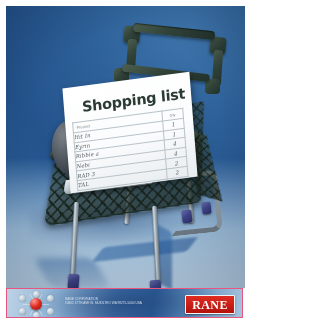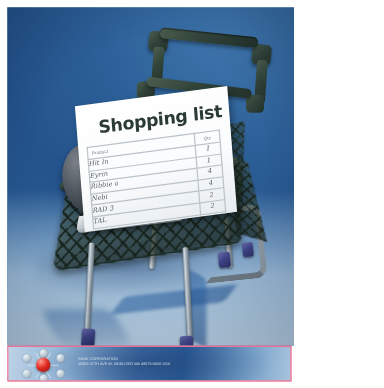--- a/index.html
+++ b/index.html
@@ -252,15 +252,18 @@
       <div class="node node-s" style="left:3px;top:17px;"></div>
       <div class="node node-s" style="left:3px;top:4px;"></div>
       <div class="node node-c"></div>
     </div>
 
     <div class="ftext">
       <div>RANE CORPORATION</div>
       <div>10802 47TH AVE W. MUKILTEO WA 98275-5000 USA</div>
     </div>
 
+    <div class="rane">
+      <span>RANE</span>
+    </div>
   </div>
 
 </div>
 
 </body></html>

